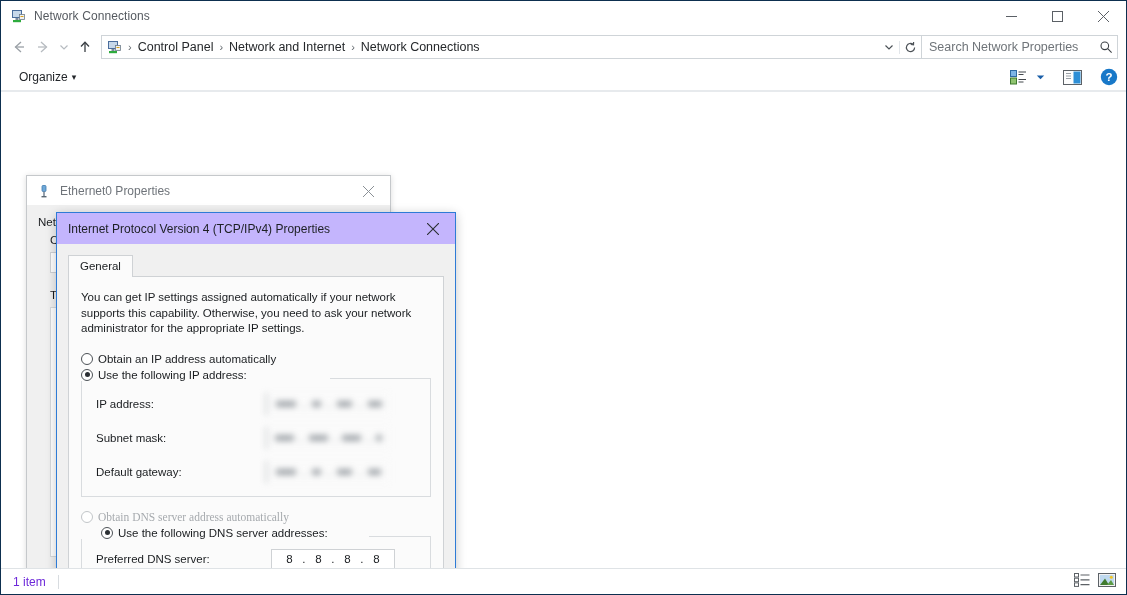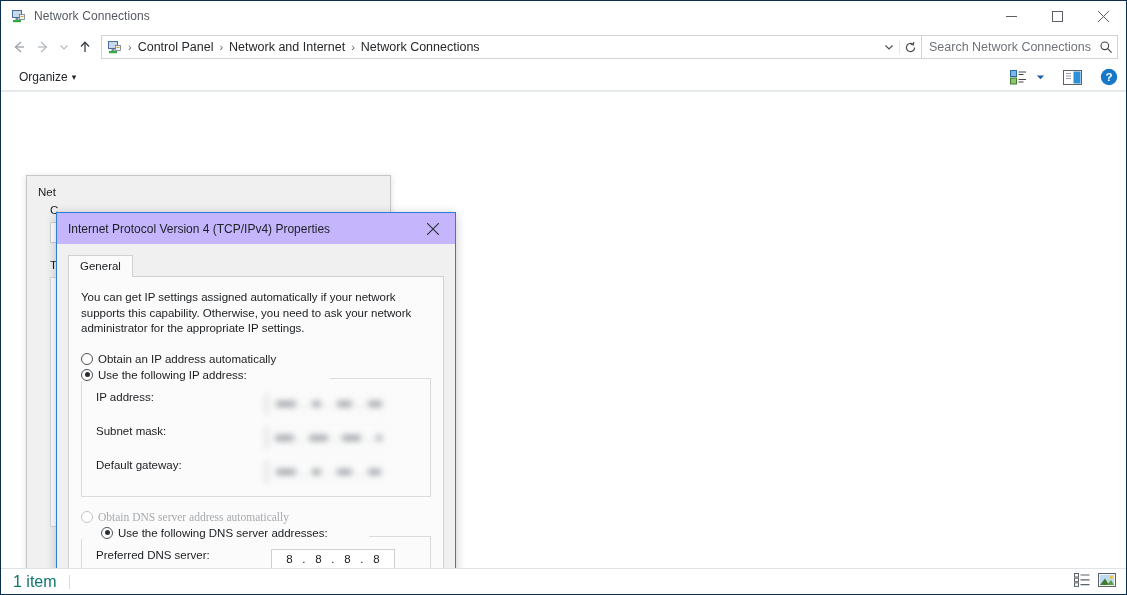--- a/index.html
+++ b/index.html
@@ -155,21 +155,21 @@
   
   .statusbar {
     height: 26px;
     flex: none;
     border-top: 1px solid #dfe3e6;
     background: #ffffff;
     display: flex; align-items: center;
     padding: 0 6px 0 12px;
     position: relative;
   }
-  .status-text { font-size: 16px; color: #0f766e; }
+  .status-text { font-size: 12px; color: #6d28d9; }
   .status-div { width:1px; height:14px; background:#d8dce0; margin-left:12px; }
   .status-right { position:absolute; right:10px; top:0; height:26px; display:flex; align-items:center; gap:8px; }
 
   
   .eth-dialog {
     position: absolute;
     left: 25px; top: 83px;
     width: 365px; height: 490px;
     background: #f0f0f0;
     border: 1px solid #c5c8cb;
@@ -314,21 +314,21 @@
 
   .legend-holder {
     position: relative;
     z-index: 3;
     background: #fbfbfb;
     display: inline-flex;
     padding-right: 4px;
   }
 
   .row {
-    display: flex; 
+    display: flex; align-items: center;
     margin: 0 0 8px 0;
     padding-left: 14px;
   }
   .row:last-child { margin-bottom: 0; }
   .row .lbl {
     font-size: 11.5px; color: #1a1d20;
     width: 175px; flex: none;
   }
   .ipinput {
     width: 124px; height: 21px;
@@ -458,21 +458,21 @@
       </span>
       <span class="crumb-refresh">
         <svg width="13" height="13" viewBox="0 0 13 13">
           <path d="M10.6 6.5 A4.1 4.1 0 1 1 9.1 3.3" fill="none" stroke="#4c5257" stroke-width="1.2"></path>
           <path d="M9.6 0.9 L9.5 3.8 L6.7 3.5" fill="none" stroke="#4c5257" stroke-width="1.2"></path>
         </svg>
       </span>
     </div>
 
     <div class="searchbox">
-      <span class="ph">Search Network Connections</span>
+      <span class="ph">Search Network Properties</span>
       <span class="search-icon">
         <svg width="14" height="14" viewBox="0 0 14 14">
           <circle cx="5.8" cy="5.8" r="3.8" fill="none" stroke="#3c4146" stroke-width="1.1"></circle>
           <path d="M8.7 8.7 L12.6 12.6" stroke="#3c4146" stroke-width="1.1"></path>
         </svg>
       </span>
     </div>
   </div>
 
   <div class="toolbar">
@@ -506,20 +506,35 @@
           <text x="9" y="13.2" font-family="Liberation Sans, sans-serif" font-size="11.5" font-weight="bold" fill="#ffffff" text-anchor="middle">?</text>
         </svg>
       </span>
     </div>
   </div>
 
   <div class="content">
     <div class="nav-pane-edge"></div>
 
     <div class="eth-dialog">
+      <div class="eth-title">
+        <span class="ico">
+          <svg width="14" height="14" viewBox="0 0 14 14">
+            <rect x="5" y="1.5" width="4" height="6" rx="1" fill="#6fa8d8" stroke="#3d7bb0" stroke-width=".8"></rect>
+            <rect x="6.2" y="7.5" width="1.6" height="5" fill="#7d8a99"></rect>
+            <rect x="4.5" y="12" width="5" height="1.4" fill="#5c6873"></rect>
+          </svg>
+        </span>
+        <span class="txt">Ethernet0 Properties</span>
+        <span class="x">
+          <svg width="11" height="11" viewBox="0 0 11 11">
+              <path d="M0 0 L11 11 M11 0 L0 11" stroke="#8a9096" stroke-width="1"></path>
+            </svg>
+        </span>
+      </div>
       <div class="eth-body">
         <div class="eth-line">Net</div>
         <div style="margin-left:12px;">
           <div class="eth-line">C</div>
           <div class="eth-field"></div>
           <div class="eth-line" style="margin-top:16px;">T</div>
           <div class="eth-group">
             <div class="eth-scroll">
               <div class="eth-thumb"></div>
             </div>

